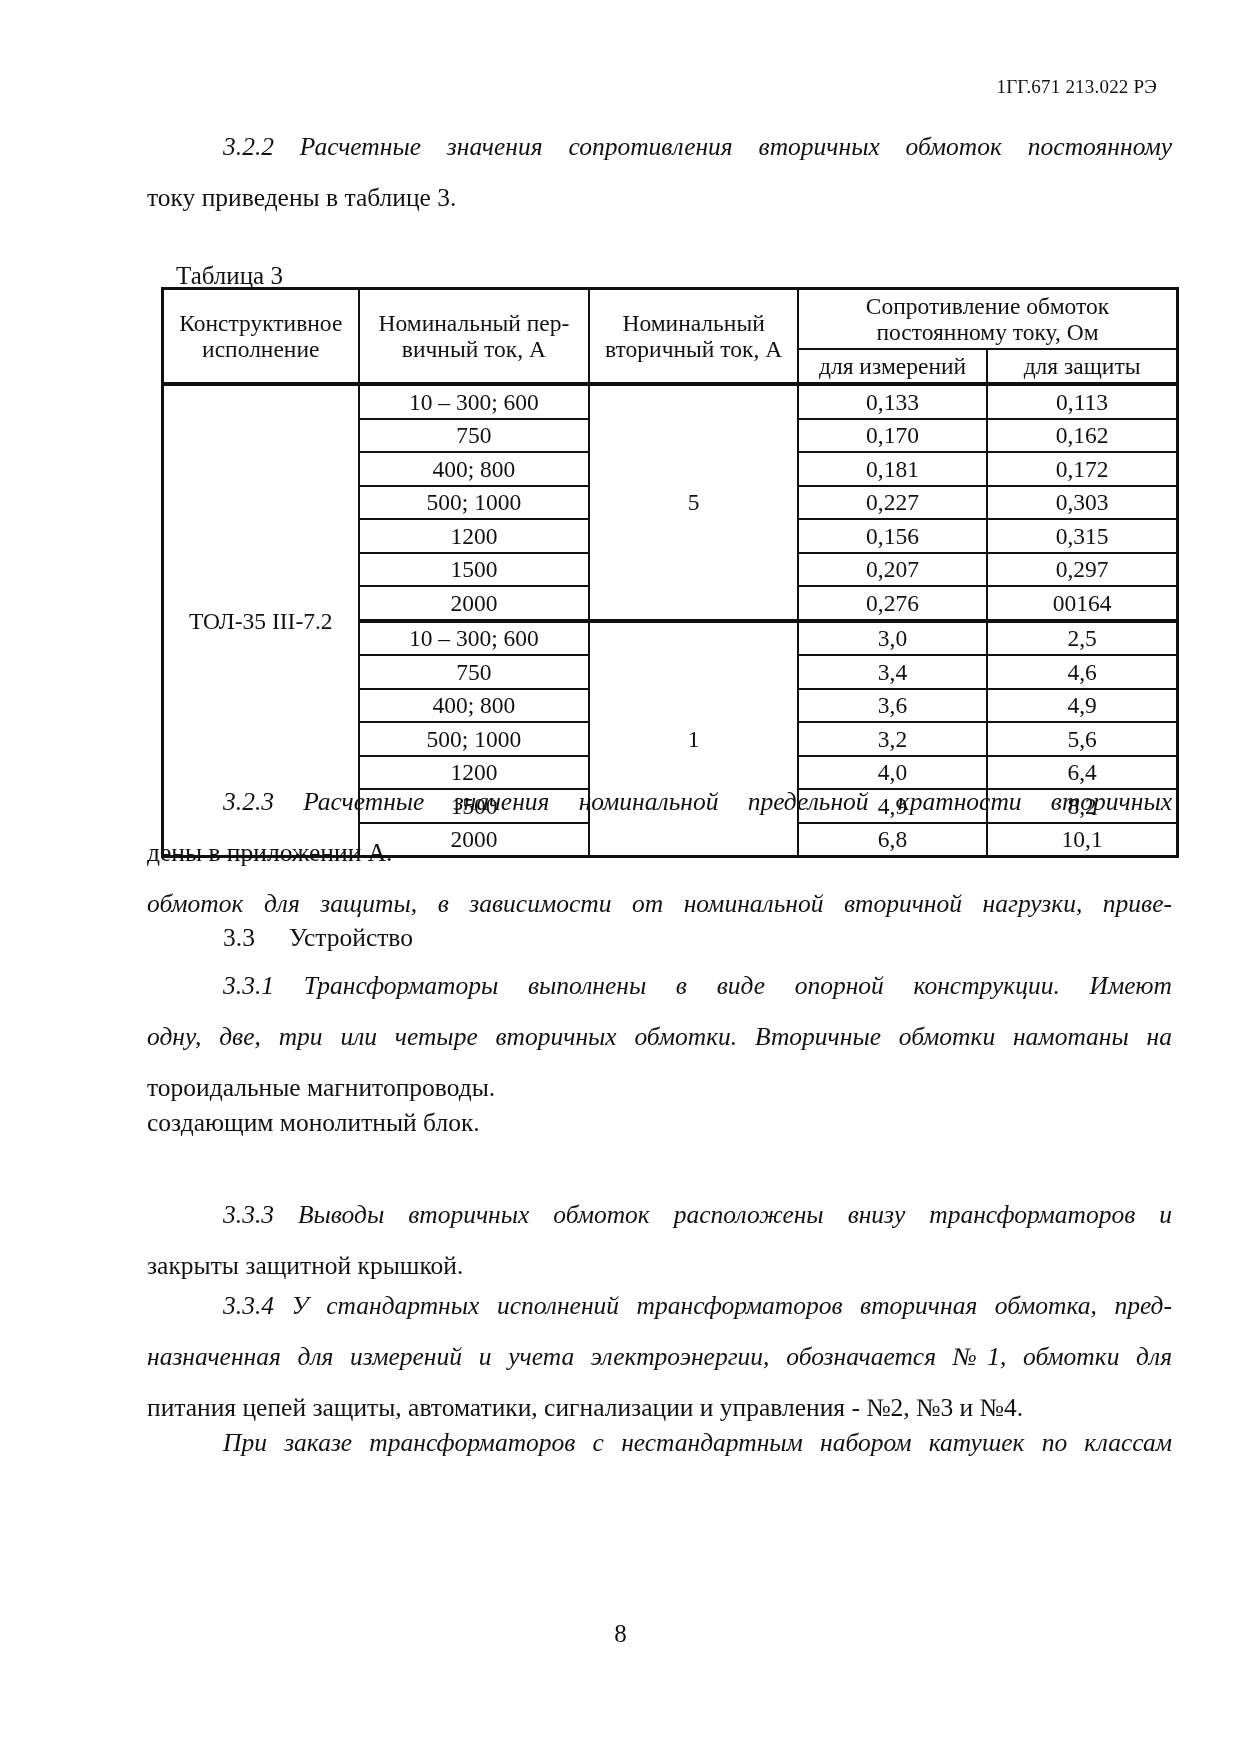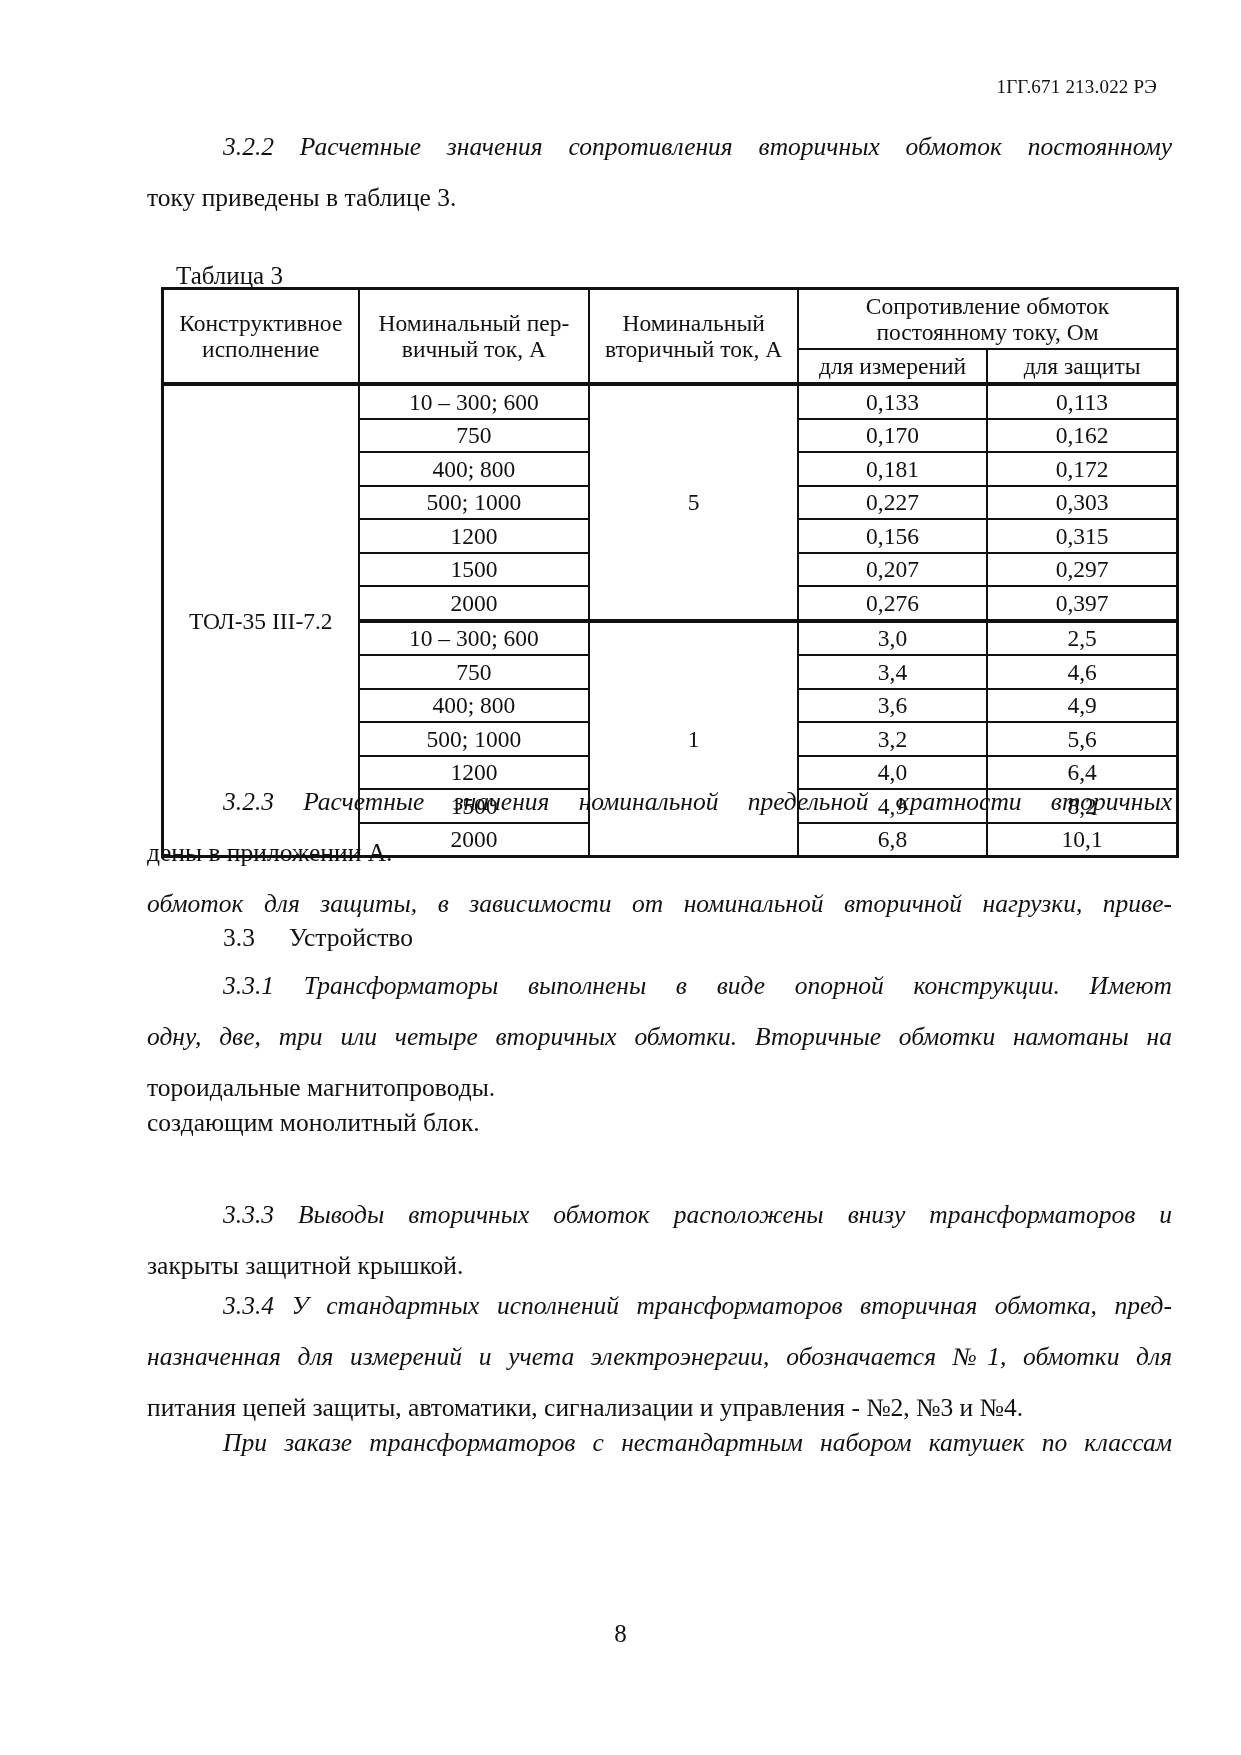--- a/index.html
+++ b/index.html
@@ -88,21 +88,21 @@
         <td>0,315</td>
       </tr>
       <tr>
         <td>1500</td>
         <td>0,207</td>
         <td>0,297</td>
       </tr>
       <tr>
         <td>2000</td>
         <td>0,276</td>
-        <td>0,397</td>
+        <td>00164</td>
       </tr>
       <tr class="group-start">
         <td>10 – 300; 600</td>
         <td rowspan="7">1</td>
         <td>3,0</td>
         <td>2,5</td>
       </tr>
       <tr>
         <td>750</td>
         <td>3,4</td>

